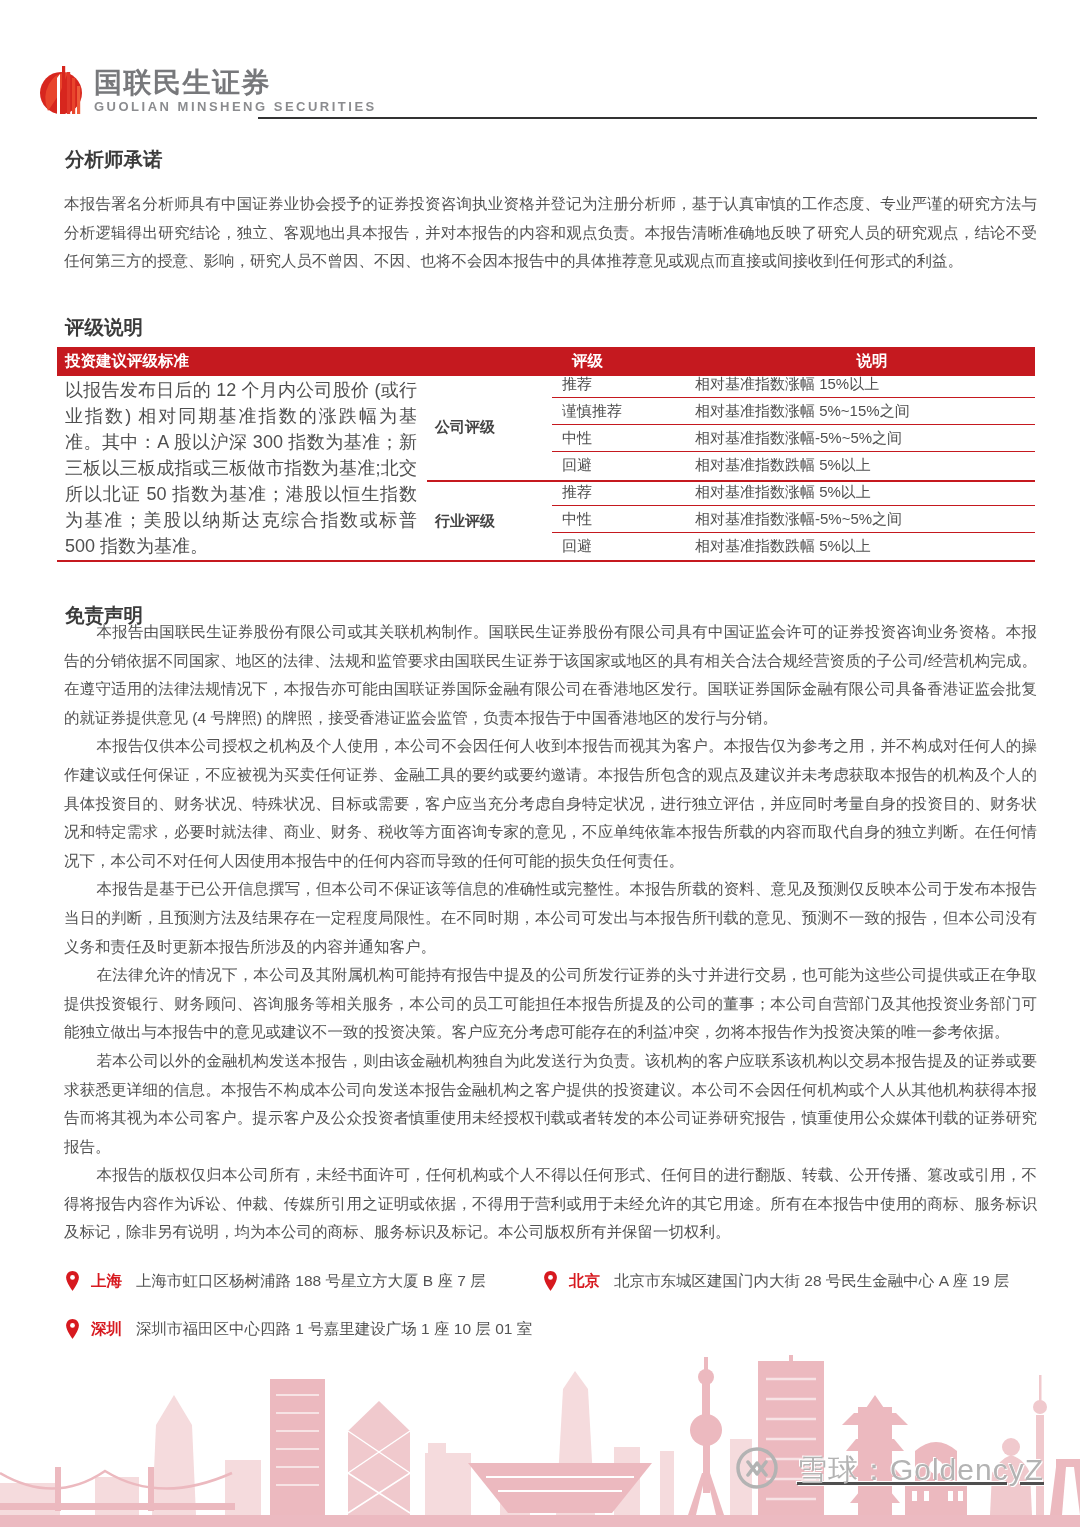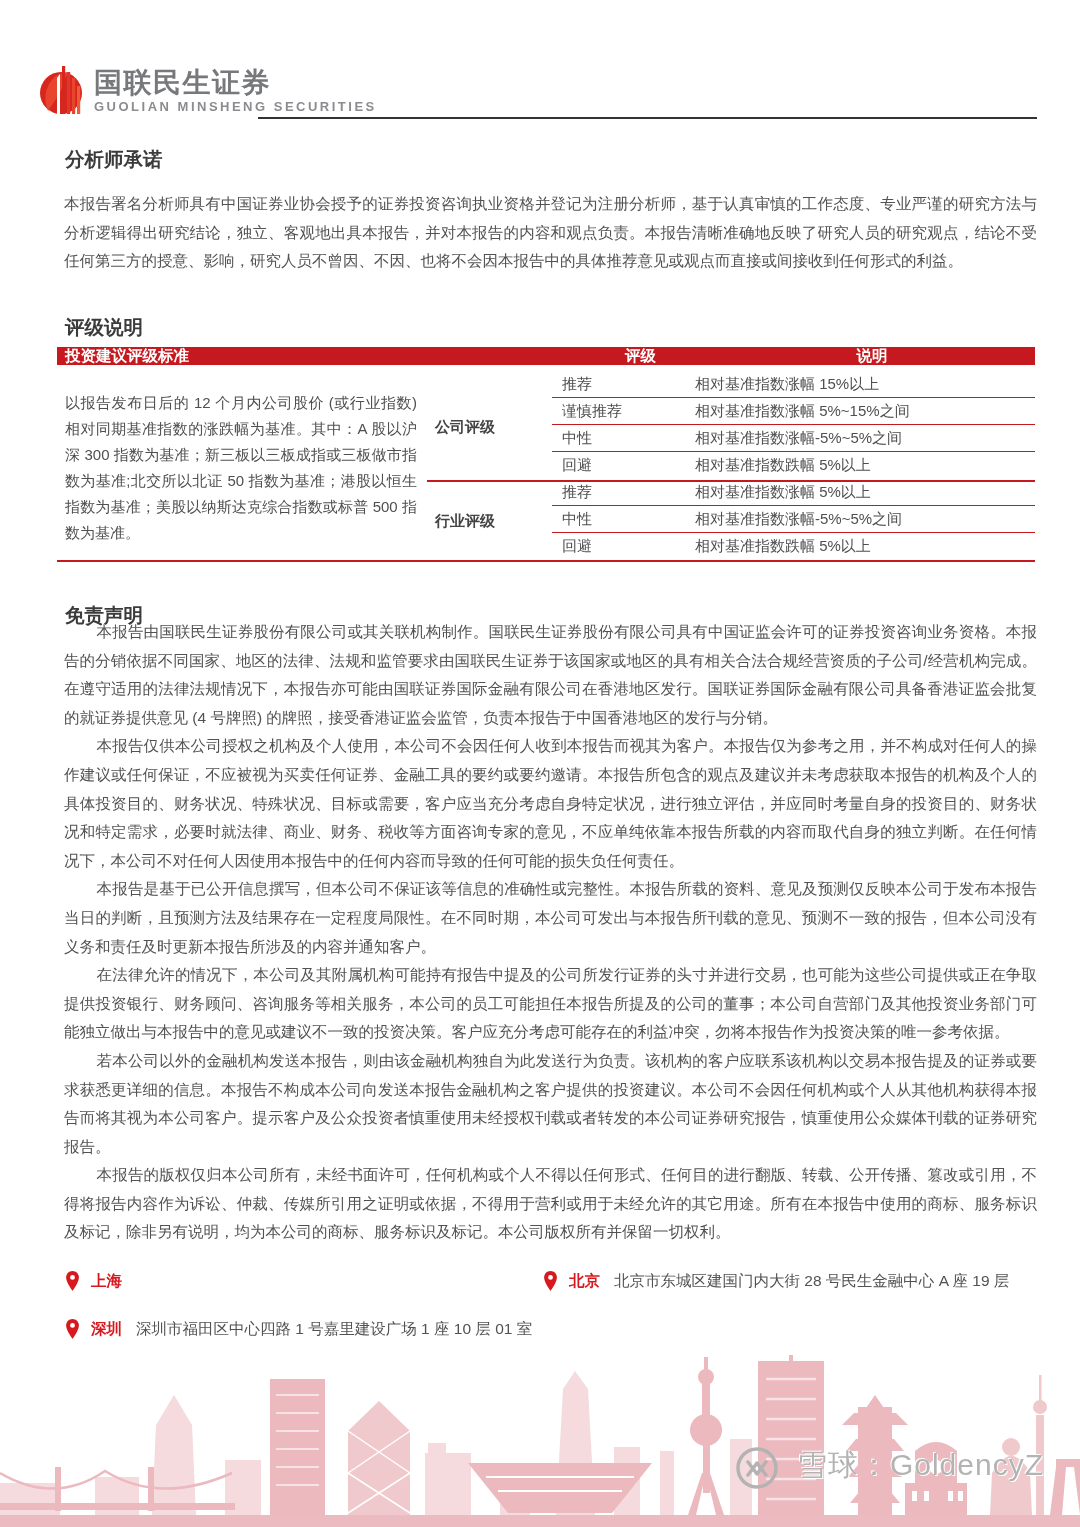--- a/index.html
+++ b/index.html
@@ -22,28 +22,28 @@
 
   
   .body-text{position:absolute;left:64px;width:973px;font-size:15.5px;line-height:28.6px;
              color:#525252;text-align:justify;}
   .analyst-body{top:190px;}
   .disclaimer-body{top:618px;}
   .disclaimer-body p{margin:0;text-indent:2.1em;}
 
   
   .rtable{position:absolute;left:57px;top:347px;width:978px;height:215px;font-size:15px;color:#4f4f4f;}
-  .rt-head{display:flex;height:18px;background:var(--accent,#C5191F);color:#fff;
+  .rt-head{display:flex;height:29px;background:var(--accent,#C5191F);color:#fff;
            font-weight:bold;font-size:15.5px;align-items:center;}
   .rt-head .hc1{width:370px;padding-left:8px;box-sizing:border-box;}
   .rt-head .hc2{width:125px;}
-  .rt-head .hc3{width:143px;text-align:center;margin-left:40px;}
+  .rt-head .hc3{width:143px;text-align:left;margin-left:40px;}
   .rt-head .hc4{width:340px;text-align:center;}
   .rt-criteria{position:absolute;left:8px;top:26px;width:352px;height:189px;display:flex;
-               align-items:center;text-align:justify;line-height:26px;font-size:15px;}
+               align-items:center;text-align:justify;line-height:26px;font-size:18px;}
   .rt-group{position:absolute;left:378px;width:117px;display:flex;align-items:center;
             font-weight:bold;color:#444;}
   .g-company{top:26px;height:108px;}
   .g-industry{top:134px;height:81px;}
   .rt-rows{position:absolute;left:495px;top:24px;width:483px;}
   .rt-row{display:flex;height:27px;align-items:center;box-sizing:border-box;
           border-bottom:1.5px solid var(--accent,#C5191F);}
   .rt-row.no-line{border-bottom:none;}
   .rt-rating{width:143px;padding-left:10px;box-sizing:border-box;}
   .rt-desc{flex:1;}
@@ -54,21 +54,21 @@
   .offices{position:absolute;left:64px;top:1268px;width:975px;display:grid;
            grid-template-columns:478px 1fr;row-gap:22px;}
   .office{display:flex;align-items:center;height:26px;}
   .office .pin{flex:0 0 auto;}
   .office-city{font-size:15.5px;font-weight:bold;color:var(--city,#D7191F);margin:0 14px 0 10px;white-space:nowrap;}
   .office-address{font-size:15.5px;color:#525252;white-space:nowrap;}
 
   
   .skyline{position:absolute;left:0;bottom:12px;width:1080px;height:160px;}
   .bottom-bar{position:absolute;left:0;bottom:0;width:1080px;height:12px;background:#ecbac1;}
-  .watermark{position:absolute;right:36px;bottom:36px;display:flex;align-items:flex-start;gap:17px;}
+  .watermark{position:absolute;right:36px;bottom:36px;display:flex;align-items:flex-end;gap:17px;text-decoration:underline;}
   .wm-text{font-size:30px;color:#b3b3b3;letter-spacing:1px;
            text-shadow:1px 1px 0 #fff,-1px -1px 0 #fff;}
 </style>
 </head>
 <body>
 
 <div class="page">
 
   <div class="logo">
     <svg class="logo-mark" viewBox="0 0 46 52">
@@ -147,20 +147,21 @@
     </div>
 
   <div class="offices">
 
     <div class="office">
       <svg class="pin" viewBox="0 0 24 30" width="17" height="22">
         <path d="M12 1C7 1 3 5 3 10c0 7 9 19 9 19s9-12 9-19c0-5-4-9-9-9z" fill="#D7191F"></path>
         <circle cx="12" cy="10" r="3.4" fill="#fff"></circle>
       </svg>
       <span class="office-city">上海</span>
+      <span class="office-address">上海市虹口区杨树浦路 188 号星立方大厦 B 座 7 层</span>
     </div>
 
     <div class="office">
       <svg class="pin" viewBox="0 0 24 30" width="17" height="22">
         <path d="M12 1C7 1 3 5 3 10c0 7 9 19 9 19s9-12 9-19c0-5-4-9-9-9z" fill="#D7191F"></path>
         <circle cx="12" cy="10" r="3.4" fill="#fff"></circle>
       </svg>
       <span class="office-city">北京</span>
       <span class="office-address">北京市东城区建国门内大街 28 号民生金融中心 A 座 19 层</span>
     </div>

